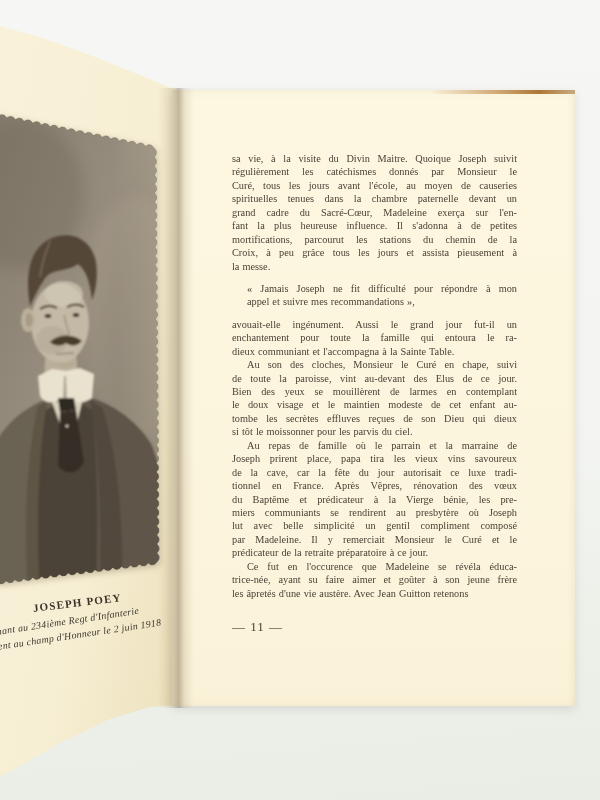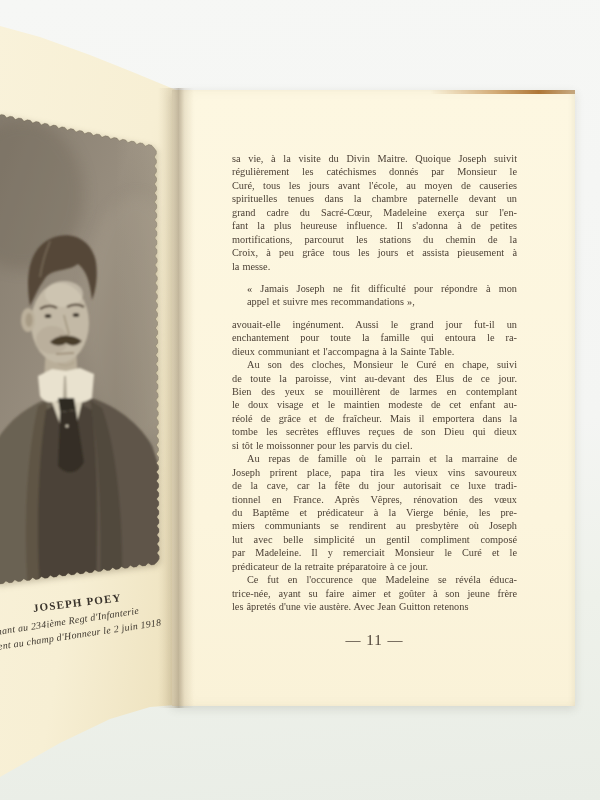--- a/index.html
+++ b/index.html
@@ -52,21 +52,21 @@
     color:var(--text,#4c4136);font-size:10.3px;
   }
   .tline{
     height:13.45px;line-height:13.45px;white-space:nowrap;
     text-align:justify;text-align-last:justify;word-spacing:.5px;
   }
   .tline.lastline{text-align-last:left;}
   .tline.indent{text-indent:15px;font-family:Liberation Serif, serif;}
   .para.quote{padding-left:15px;margin:9px 0;}
   .page-number{
-    margin-top:19px;text-align:center;font-size:15px;letter-spacing:1px;
+    margin-top:19px;text-align:left;font-size:13px;letter-spacing:1px;
     color:var(--text,#4c4136);
   }
 </style>
 </head>
 <body>
 
 <div class="canvas">
 
   <div class="left-page"></div>
 
@@ -169,21 +169,20 @@
       <div class="para">
         <div class="tline">avouait-elle ingénument. Aussi le grand jour fut-il un</div>
         <div class="tline">enchantement pour toute la famille qui entoura le ra-</div>
         <div class="tline lastline">dieux communiant et l'accompagna à la Sainte Table.</div>
       </div>
       <div class="para">
         <div class="tline indent">Au son des cloches, Monsieur le Curé en chape, suivi</div>
         <div class="tline">de toute la paroisse, vint au-devant des Elus de ce jour.</div>
         <div class="tline">Bien des yeux se mouillèrent de larmes en contemplant</div>
         <div class="tline">le doux visage et le maintien modeste de cet enfant au-</div>
-        <div class="tline">réolé de grâce et de fraîcheur. Mais il emportera dans la</div>
         <div class="tline">tombe les secrètes effluves reçues de son Dieu qui dieux</div>
         <div class="tline lastline">si tôt le moissonner pour les parvis du ciel.</div>
       </div>
       <div class="para">
         <div class="tline indent">Au repas de famille où le parrain et la marraine de</div>
         <div class="tline">Joseph prirent place, papa tira les vieux vins savoureux</div>
         <div class="tline">de la cave, car la fête du jour autorisait ce luxe tradi-</div>
         <div class="tline">tionnel en France. Après Vêpres, rénovation des vœux</div>
         <div class="tline">du Baptême et prédicateur à la Vierge bénie, les pre-</div>
         <div class="tline">miers communiants se rendirent au presbytère où Joseph</div>

